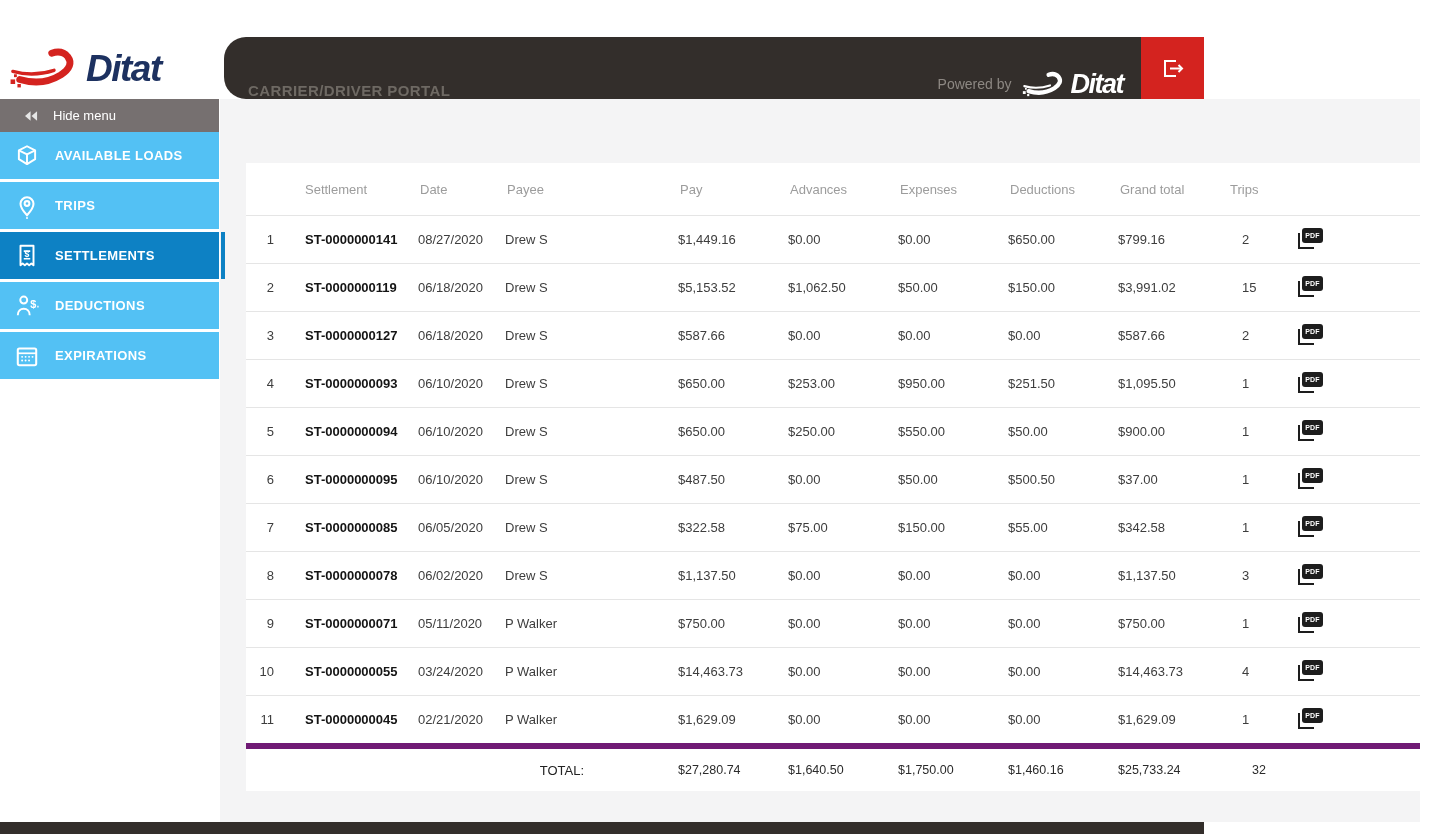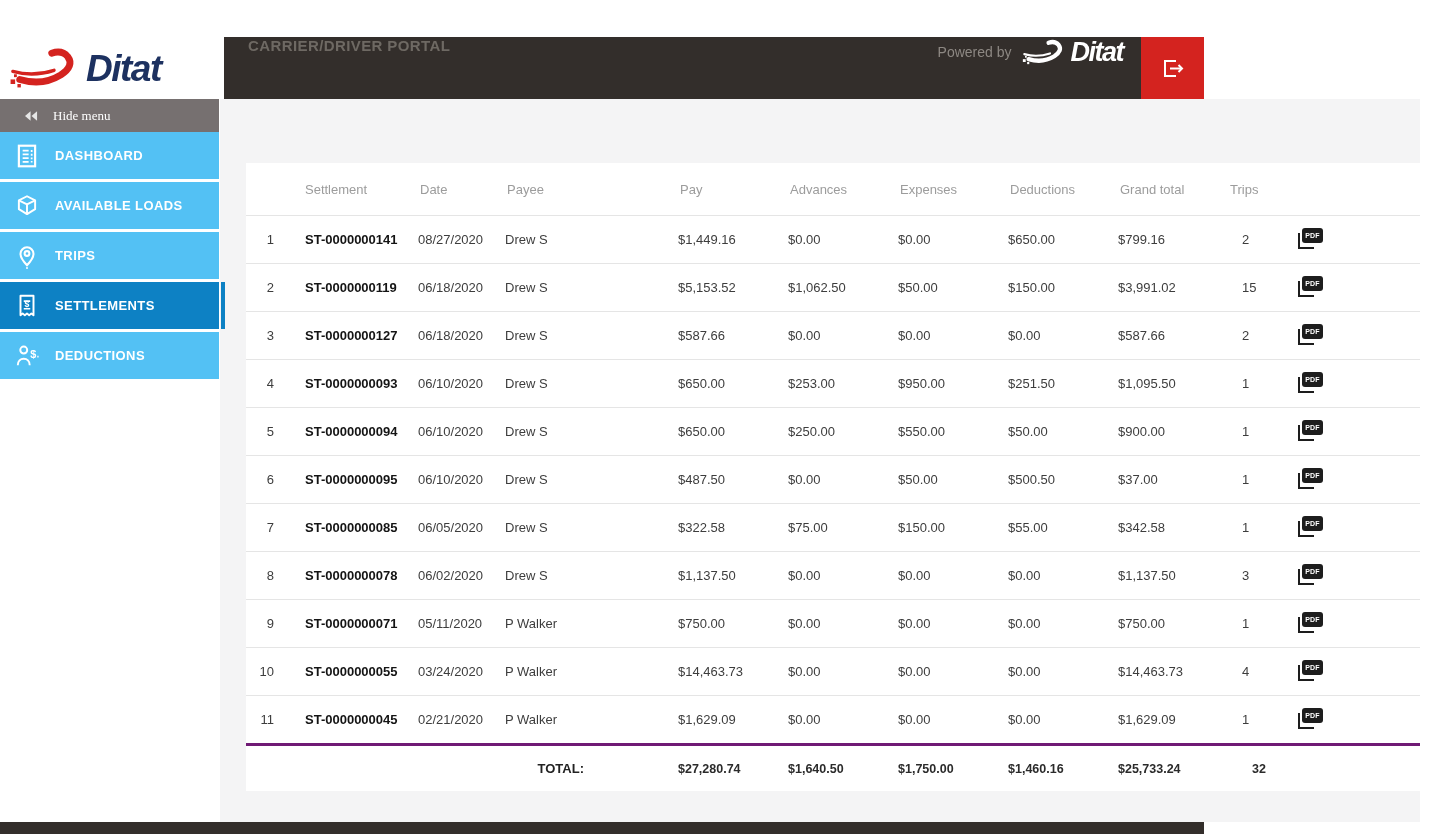--- a/index.html
+++ b/index.html
@@ -13,34 +13,34 @@
 
   
   .topbar { height:62px; display:flex; flex:none; }
   .logo-area { width:224px; background:#fff; display:flex; align-items:center; padding-left:8px; }
   .swoosh { display:block; }
   .brand-text { font-style:italic; font-weight:800; letter-spacing:-1.5px; line-height:1; }
   .logo-main { display:flex; align-items:center; gap:2px; }
   .logo-main .swoosh { width:76px; height:48px; color:var(--red); }
   .logo-main .brand-text { font-size:37px; color:var(--navy); }
 
-  .topbar-main { flex:1; background:var(--dark); display:flex; align-items:flex-start; }
+  .topbar-main { flex:1; background:var(--dark); display:flex; align-items:flex-end;border-radius:22px; }
   .portal-title { margin-left:24px; color:#6e6963; font-size:15px; font-weight:bold; letter-spacing:.4px; }
   .powered { margin-left:auto; display:flex; align-items:center; gap:10px; }
   .powered-label { color:#8d8883; font-size:14px; }
   .logo-small { display:flex; align-items:center; gap:3px; color:#fff; }
   .logo-small .swoosh { width:46px; height:30px; color:#fff; }
   .logo-small .brand-text { font-size:27px; color:#fff; }
   .logout-btn { width:63px; height:62px; flex:none; margin-left:18px; background:var(--red); border:none; display:flex; align-items:center; justify-content:center; cursor:pointer; }
 
   
   .middle { flex:1; display:flex; background:#fff; }
   .sidebar { width:220px; flex:none; background:#fff; }
   .hide-menu { width:219px; height:33px; background:#767070; color:#fff; font-size:13px;
-    display:flex; align-items:center; gap:15px; padding-left:25px; cursor:pointer;font-family:Liberation Serif, serif; }
+    display:flex; align-items:center; gap:15px; padding-left:25px; cursor:pointer; }
   .menu-item { position:relative; width:219px; height:47px; margin-bottom:3px; background:var(--blue);
     color:#fff; display:flex; align-items:center; gap:15px; padding-left:13px;
     font-size:13px; font-weight:bold; letter-spacing:.4px; cursor:pointer; }
   .menu-item.selected { background:var(--blue-sel); }
   .menu-item.selected::after { content:""; position:absolute; left:221px; top:0; width:4px; height:100%; background:var(--blue-sel); }
   .mi-icon { width:27px; height:27px; flex:none; display:flex; align-items:center; justify-content:center; }
   .mi-icon svg { width:26px; height:26px; }
 
   .content { flex:1; background:var(--bg); }
   .card { margin:64px 0 0 26px; width:1174px; background:#fff; }
@@ -53,21 +53,21 @@
   }
   .thead { height:52px; color:#9c9c9c; font-size:13px; }
   .thead .hcell { padding-left:2px; }
   .thead .h-set { padding-left:11px; }
   .trow { height:48px; border-top:1px solid #e5e5e5; font-size:13px; color:#3d3d3d; }
   .c-num { text-align:right; }
   .c-set { padding-left:11px; font-weight:bold; color:#141414; }
   .c-right { }
   .c-trips { padding-left:14px; }
   .c-pdf { padding-left:6px; }
-  .total-row { height:48px; border-top:3px solid #701a75; font-size:12.5px; font-weight:bold; color:#2b2b2b; }
+  .total-row { height:48px; border-top:6px solid #701a75; font-size:12.5px; font-weight:normal; color:#2b2b2b; }
   .c-total-label { text-align:right; padding-right:74px; font-size:13px; color:#222; }
   .total-row .c-trips { padding-left:24px; }
 
   
   .pdf-icon { position:relative; display:inline-block; width:25px; height:21px; cursor:pointer; }
   .pdf-icon::before { content:""; position:absolute; left:0; top:5px; width:14px; height:14px;
     border-left:2.5px solid #1d1d1d; border-bottom:2.5px solid #1d1d1d; }
   .pdf-badge { position:absolute; right:0; top:0; width:21px; height:15px; background:#1d1d1d;
     border-radius:3px; color:#fff; font-size:7px; font-weight:bold; letter-spacing:.2px;
     display:flex; align-items:center; justify-content:center; }
@@ -135,30 +135,20 @@
   <div class="middle">
     <aside class="sidebar">
       <div class="hide-menu">
         <svg width="13" height="10" viewBox="0 0 14 10" fill="#e6e6e6">
           <path d="M6 0 L0 5 L6 10 z"></path>
             <path d="M13 0 L7 5 L13 10 z"></path>
         </svg>
         <span>Hide menu</span>
       </div>
       <nav id="menu">
-  <div class="menu-item">
-    <span class="mi-icon">
-              <svg viewBox="0 0 24 24" fill="none" stroke="#fff">
-                <rect x="4.5" y="2.5" width="15" height="19" stroke-width="2"></rect>
-                <path d="M8 7h5.5M8 10.5h5.5M8 14h5.5M8 17.5h5.5" stroke-width="1.6"></path>
-                <path d="M16.3 6.5v11.5" stroke-width="1.6" stroke-dasharray="1.8 1.6"></path>
-              </svg>
-            </span>
-    <span class="mi-label">DASHBOARD</span>
-  </div>
 
   <div class="menu-item">
     <span class="mi-icon">
               <svg viewBox="0 0 24 24" fill="none" stroke="#fff" stroke-width="1.8" stroke-linejoin="round">
                 <path d="M12 3l7.5 3.7v8.2L12 19.5l-7.5-4.6V6.7z"></path>
                 <path d="M4.5 6.7L12 10.4l7.5-3.7M12 10.4v9.1"></path>
               </svg>
             </span>
     <span class="mi-label">AVAILABLE LOADS</span>
   </div>
@@ -190,20 +180,38 @@
               <svg viewBox="0 0 24 24" fill="none" stroke="#fff" stroke-width="1.8">
                 <circle cx="9" cy="6.5" r="3.2"></circle>
                 <path d="M3.5 20.5c0-3.8 2.4-6 5.5-6s5.5 2.2 5.5 6"></path>
                 <text x="18" y="14" font-size="10" font-weight="bold" fill="#fff" stroke="none" text-anchor="middle">$</text>
                 <path d="M21.5 12.5h1.5" stroke-width="1.6" stroke-dasharray="1.2 1.2"></path>
               </svg>
             </span>
     <span class="mi-label">DEDUCTIONS</span>
   </div>
 
+  <div class="menu-item">
+    <span class="mi-icon">
+              <svg viewBox="0 0 24 24" fill="none" stroke="#fff">
+                <rect x="3.5" y="5" width="17" height="15.5" rx="1.5" stroke-width="1.9"></rect>
+                <path d="M3.5 9.5h17" stroke-width="1.6"></path>
+                <g fill="#fff" stroke="none">
+                  <circle cx="7.5" cy="12.8" r="0.9"></circle>
+                  <circle cx="10.7" cy="12.8" r="0.9"></circle>
+                  <circle cx="13.9" cy="12.8" r="0.9"></circle>
+                  <circle cx="17.1" cy="12.8" r="0.9"></circle>
+                  <circle cx="7.5" cy="16.2" r="0.9"></circle>
+                  <circle cx="10.7" cy="16.2" r="0.9"></circle>
+                  <circle cx="13.9" cy="16.2" r="0.9"></circle>
+                </g>
+              </svg>
+            </span>
+    <span class="mi-label">EXPIRATIONS</span>
+  </div>
 </nav>
     </aside>
 
     <main class="content">
       <div class="card">
         <div class="thead">
           <div class="hcell"></div>
           <div class="hcell h-set">Settlement</div>
           <div class="hcell">Date</div>
           <div class="hcell">Payee</div>

